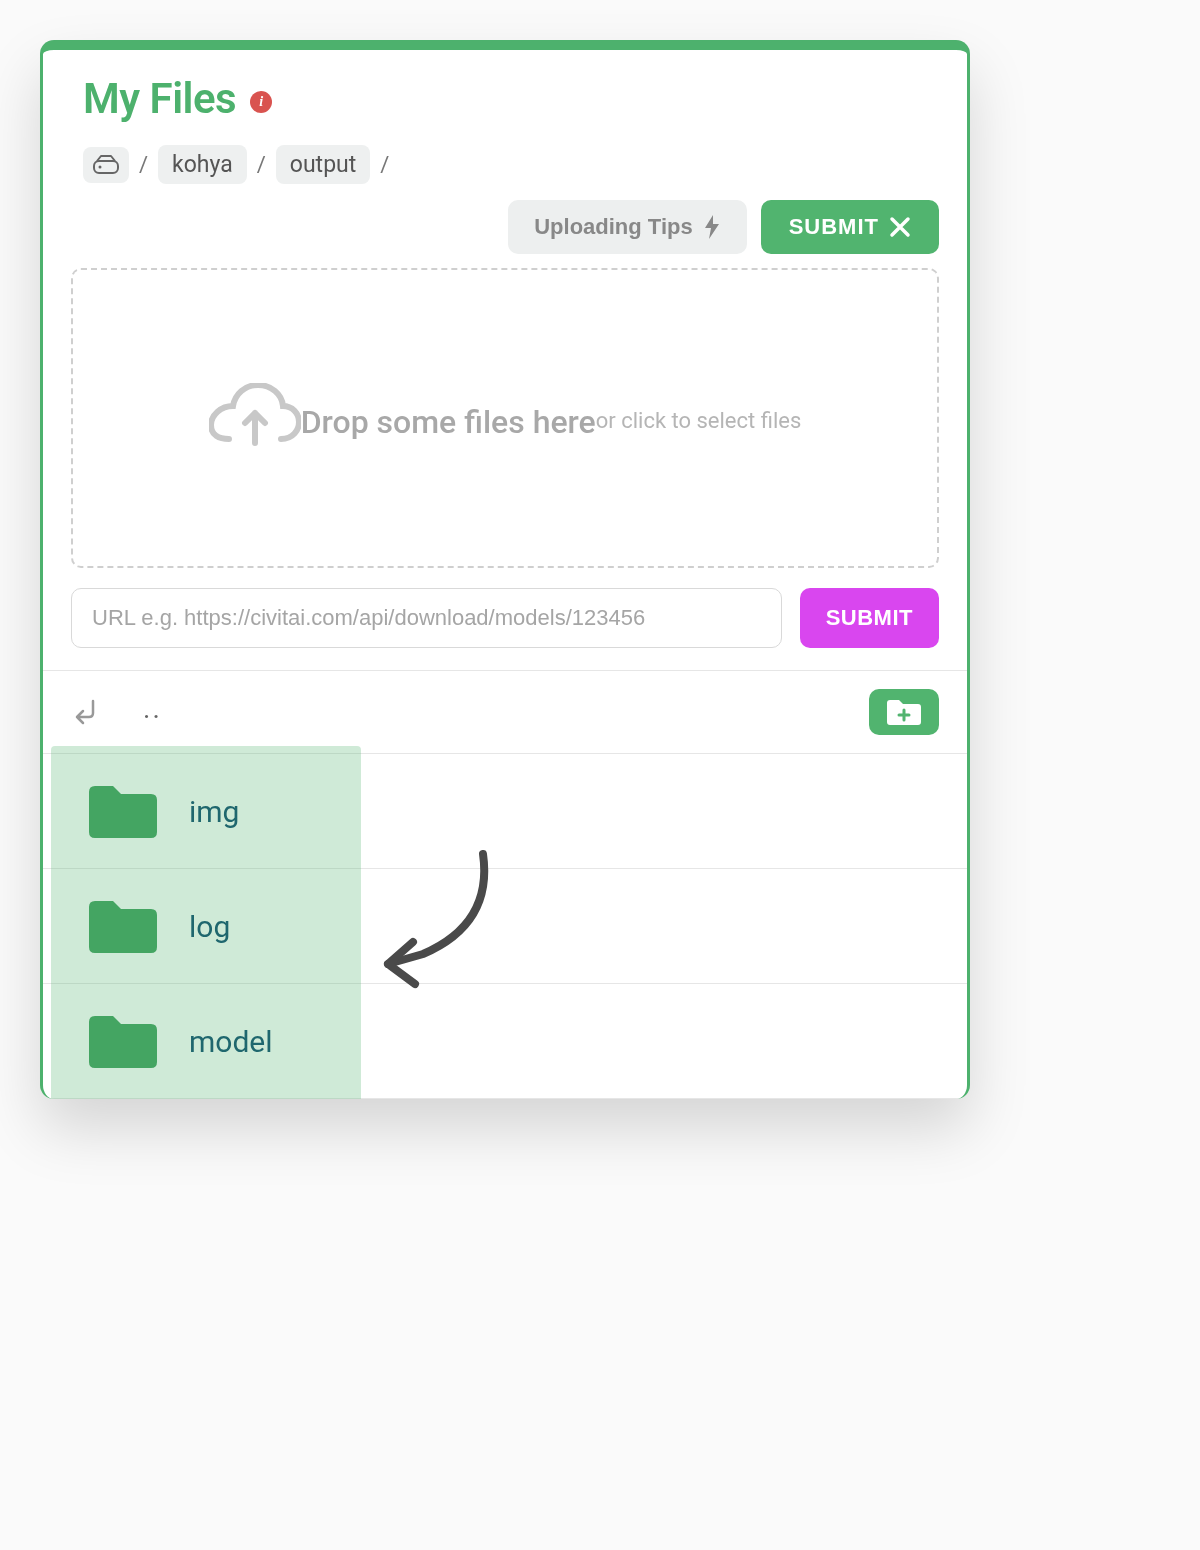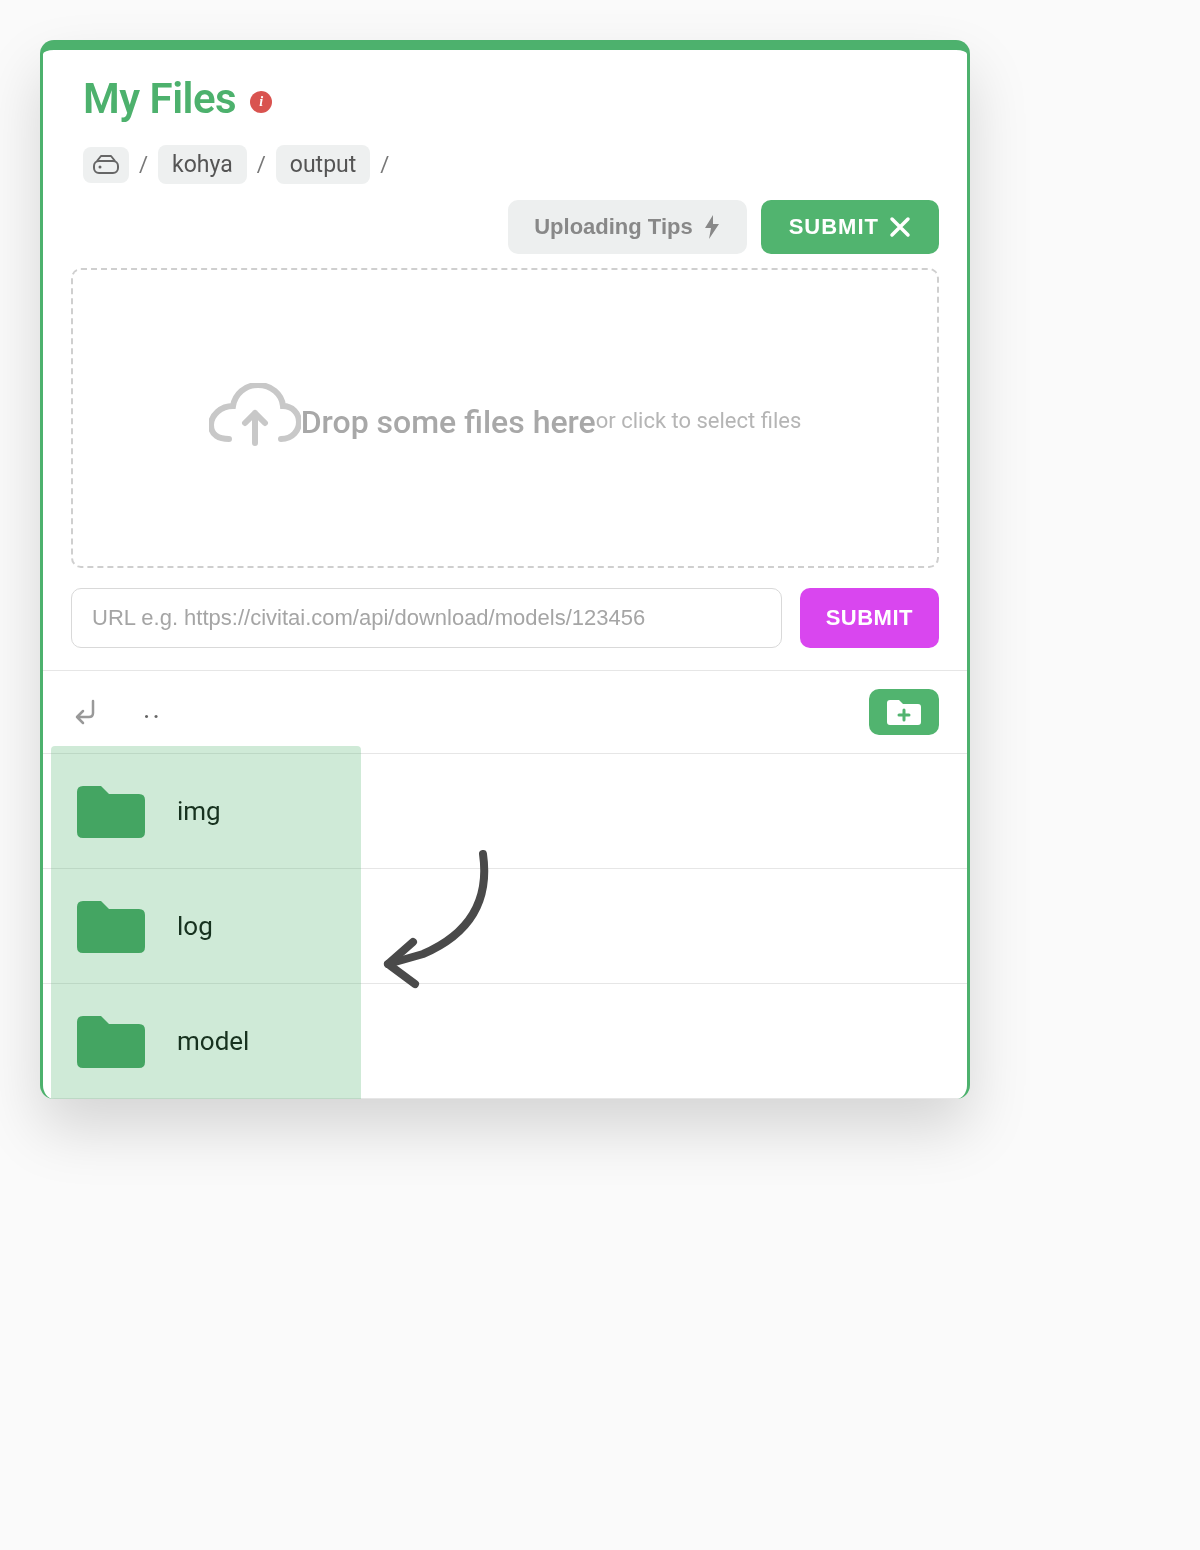--- a/index.html
+++ b/index.html
@@ -149,24 +149,24 @@
     display:inline-flex; align-items:center; justify-content:center;
     cursor:pointer;
   }
   .file-list {
     position: relative;
   }
   .file-row {
     display: flex;
     align-items: center;
     gap: 30px;
-    padding: 28px 32px;
+    padding: 28px 44px;
     border-bottom: 1px solid #e6e6e6;
-    font-size: 26px;
-    color: #000000;
+    font-size: 30px;
+    color: #0c4a6e;
     cursor:pointer;
     position: relative;
     z-index: 1;
   }
   .file-row:last-child { border-bottom: none; }
   .folder-icon { flex: 0 0 auto; }
   .highlight-overlay {
     position: absolute;
     left: 8px;
     top: -8px;

